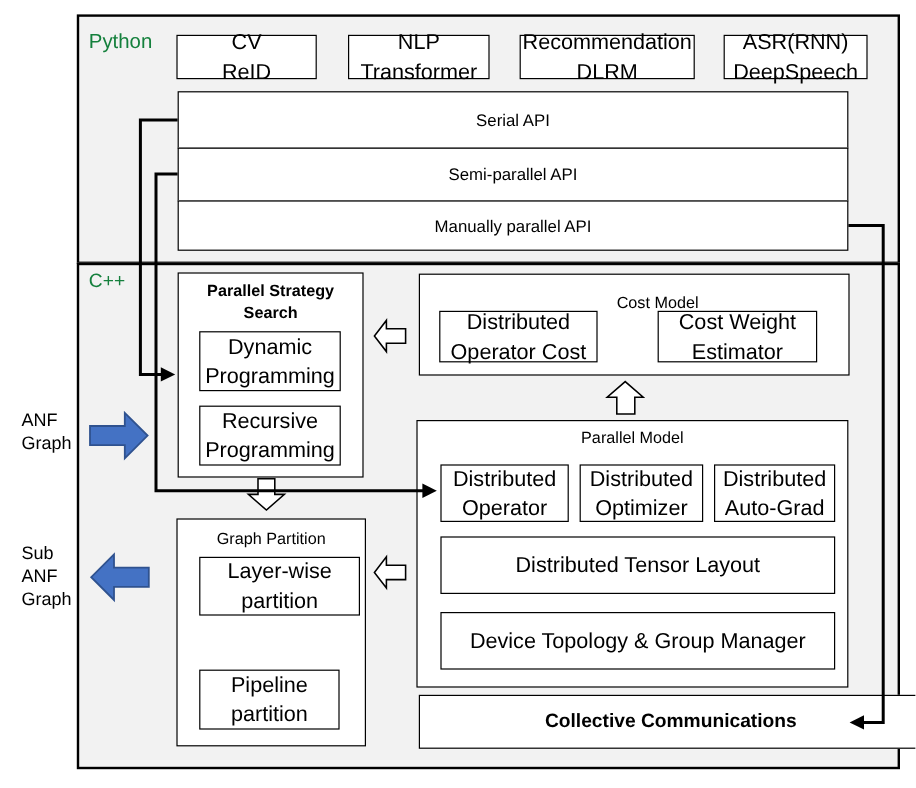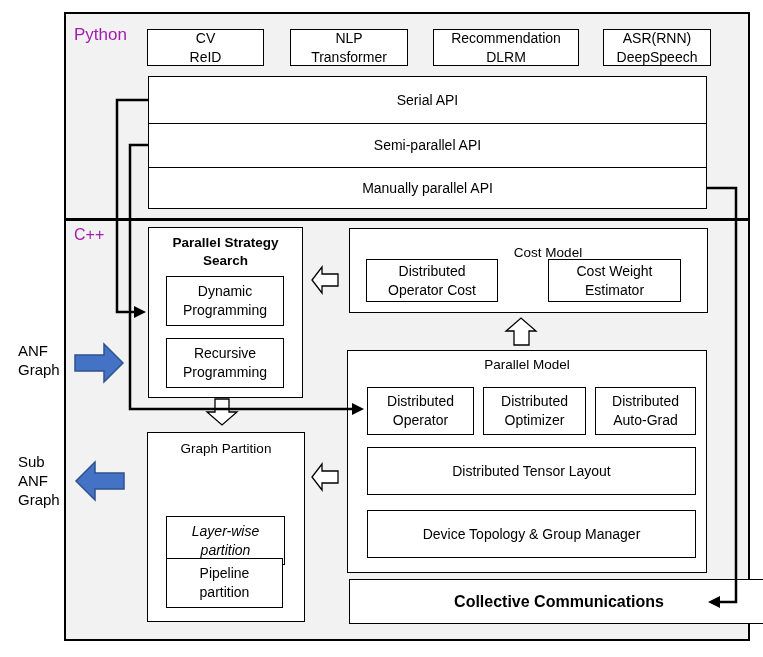--- a/index.html
+++ b/index.html
@@ -17,36 +17,36 @@
     overflow: hidden;
   }
   .section {
     position: absolute;
     background: #f2f2f2;
     border: 2px solid #000000;
     box-sizing: border-box;
   }
   .sec-label {
     position: absolute;
-    color: #a21caf;
+    color: #15803d;
     font-size: 17px;
     line-height: 1.1;
     white-space: pre-line;
   }
   .box {
     position: absolute;
     background: #ffffff;
     border: 1.3px solid #000000;
     box-sizing: border-box;
     display: flex;
     align-items: center;
     justify-content: center;
     text-align: center;
     white-space: pre-line;
-    font-size: 14px;
+    font-size: 18px;
     line-height: 1.35;
   }
   .panel {
     position: absolute;
     background: #ffffff;
     border: 1.3px solid #000000;
     box-sizing: border-box;
   }
   .panel-title {
     position: absolute;
@@ -80,21 +80,21 @@
 
   <div class="sec-label" style="left:74px; top:26px;">Python</div>
   <div class="sec-label" style="left:74px; top:226px; font-size:16px;">C++</div>
 
   <div class="box" style="left:147px; top:29px; width:117px; height:37px;">CV
 ReID</div>
   <div class="box" style="left:290px; top:29px; width:118px; height:37px;">NLP
 Transformer</div>
   <div class="box" style="left:433px; top:29px; width:146px; height:37px;text-align:center;">Recommendation
 DLRM</div>
-  <div class="box" style="left:603px; top:29px; width:108px; height:37px;">ASR(RNN)
+  <div class="box" style="left:603px; top:29px; width:120px; height:37px;">ASR(RNN)
 DeepSpeech</div>
 
   <div class="box api-bar" style="left:148px; top:76px; width:559px; height:48px;">Serial API</div>
   <div class="box api-bar" style="left:148px; top:123px; width:559px; height:45px;">Semi-parallel API</div>
   <div class="box api-bar" style="left:148px; top:167px; width:559px; height:42px;">Manually parallel API</div>
 
   <div class="panel" style="left:148px; top:227px; width:155px; height:171px;"></div>
   <div class="panel-title" style="left:148px; top:234px; width:155px;font-weight:bold;">Parallel Strategy
 Search</div>
   <div class="box" style="left:166px; top:276px; width:118px; height:50px;">Dynamic
@@ -115,21 +115,21 @@
 Operator</div>
   <div class="box" style="left:483px; top:387px; width:103px; height:48px;">Distributed
 Optimizer</div>
   <div class="box" style="left:595px; top:387px; width:101px; height:48px;">Distributed
 Auto-Grad</div>
   <div class="box" style="left:367px; top:447px; width:329px; height:48px;">Distributed Tensor Layout</div>
   <div class="box" style="left:367px; top:510px; width:329px; height:48px;">Device Topology &amp; Group Manager</div>
 
   <div class="panel" style="left:147px; top:432px; width:158px; height:190px;"></div>
   <div class="panel-title" style="left:147px; top:440px; width:158px;">Graph Partition</div>
-  <div class="box" style="left:166px; top:516px; width:119px; height:49px;font-style:italic;">Layer-wise
+  <div class="box" style="left:166px; top:464px; width:134px; height:49px;">Layer-wise
 partition</div>
   <div class="box" style="left:166px; top:558px; width:117px; height:50px;">Pipeline
 partition</div>
 
   <div class="box" style="left:349px; top:579px; width:420px; height:45px; font-size:16px;font-weight:bold;">Collective Communications</div>
 
   <div class="io-label" style="left:18px; top:342px;">ANF
 Graph</div>
   <div class="io-label" style="left:18px; top:453px;">Sub
 ANF

